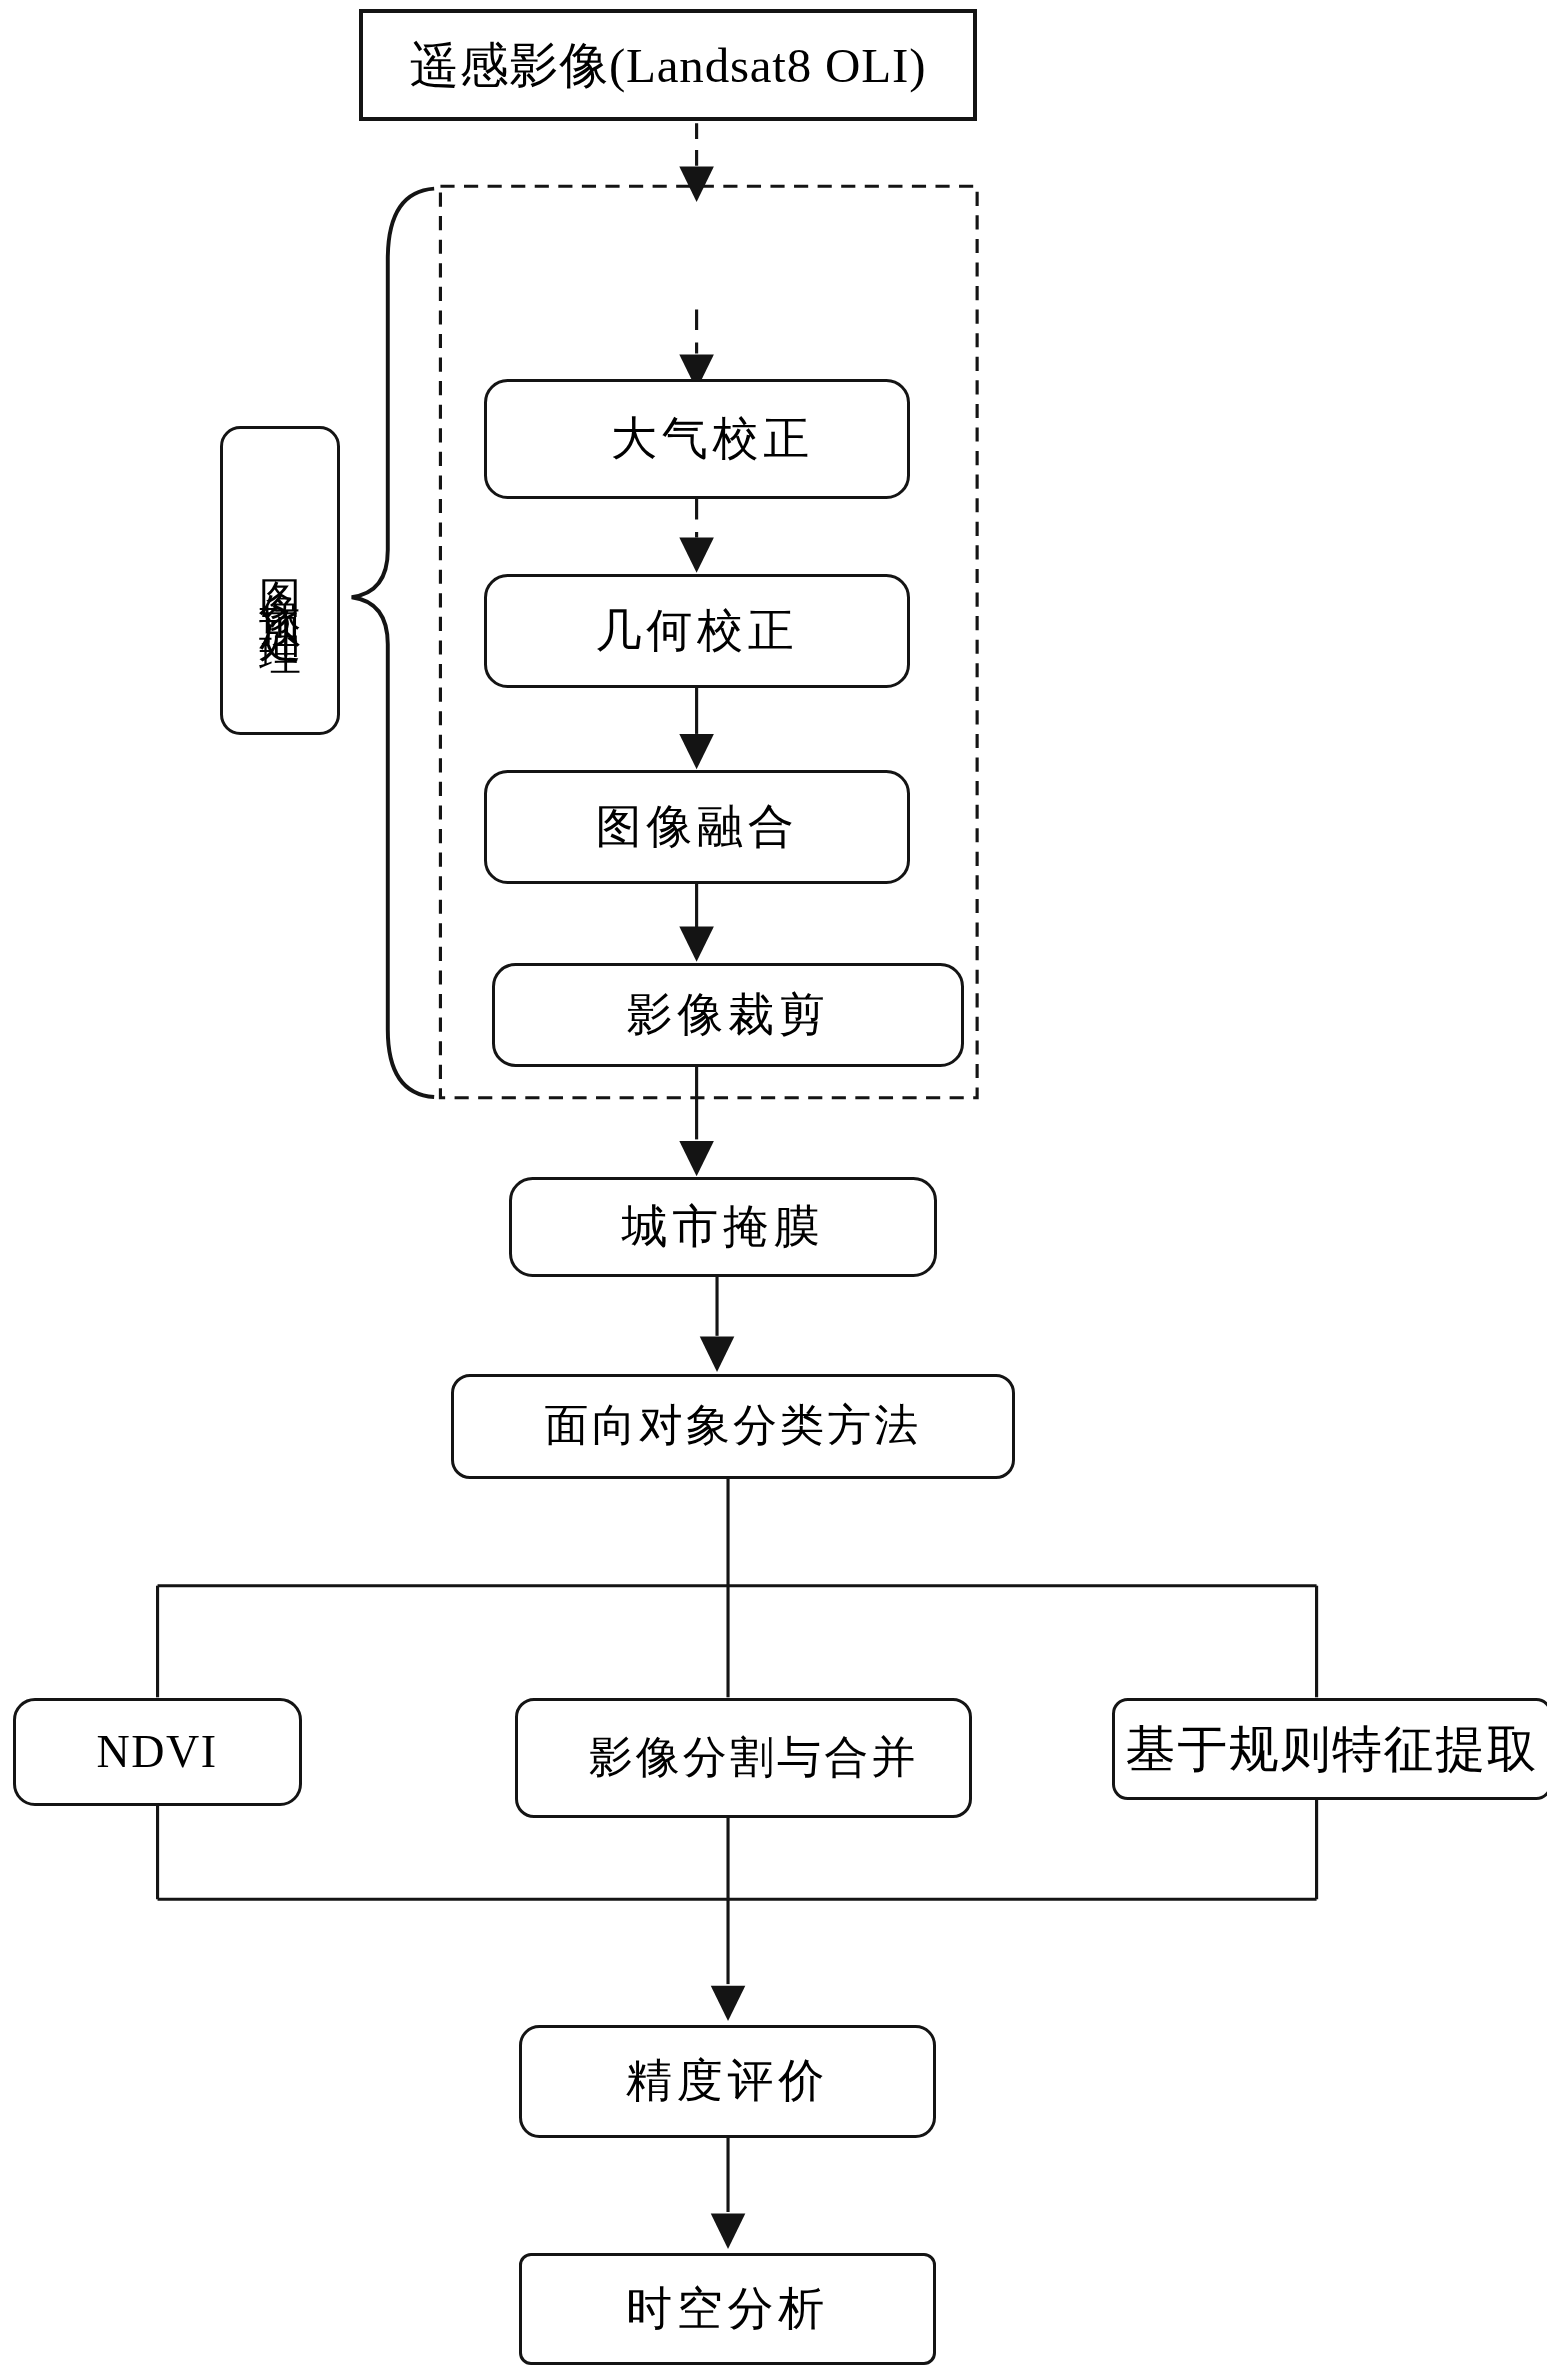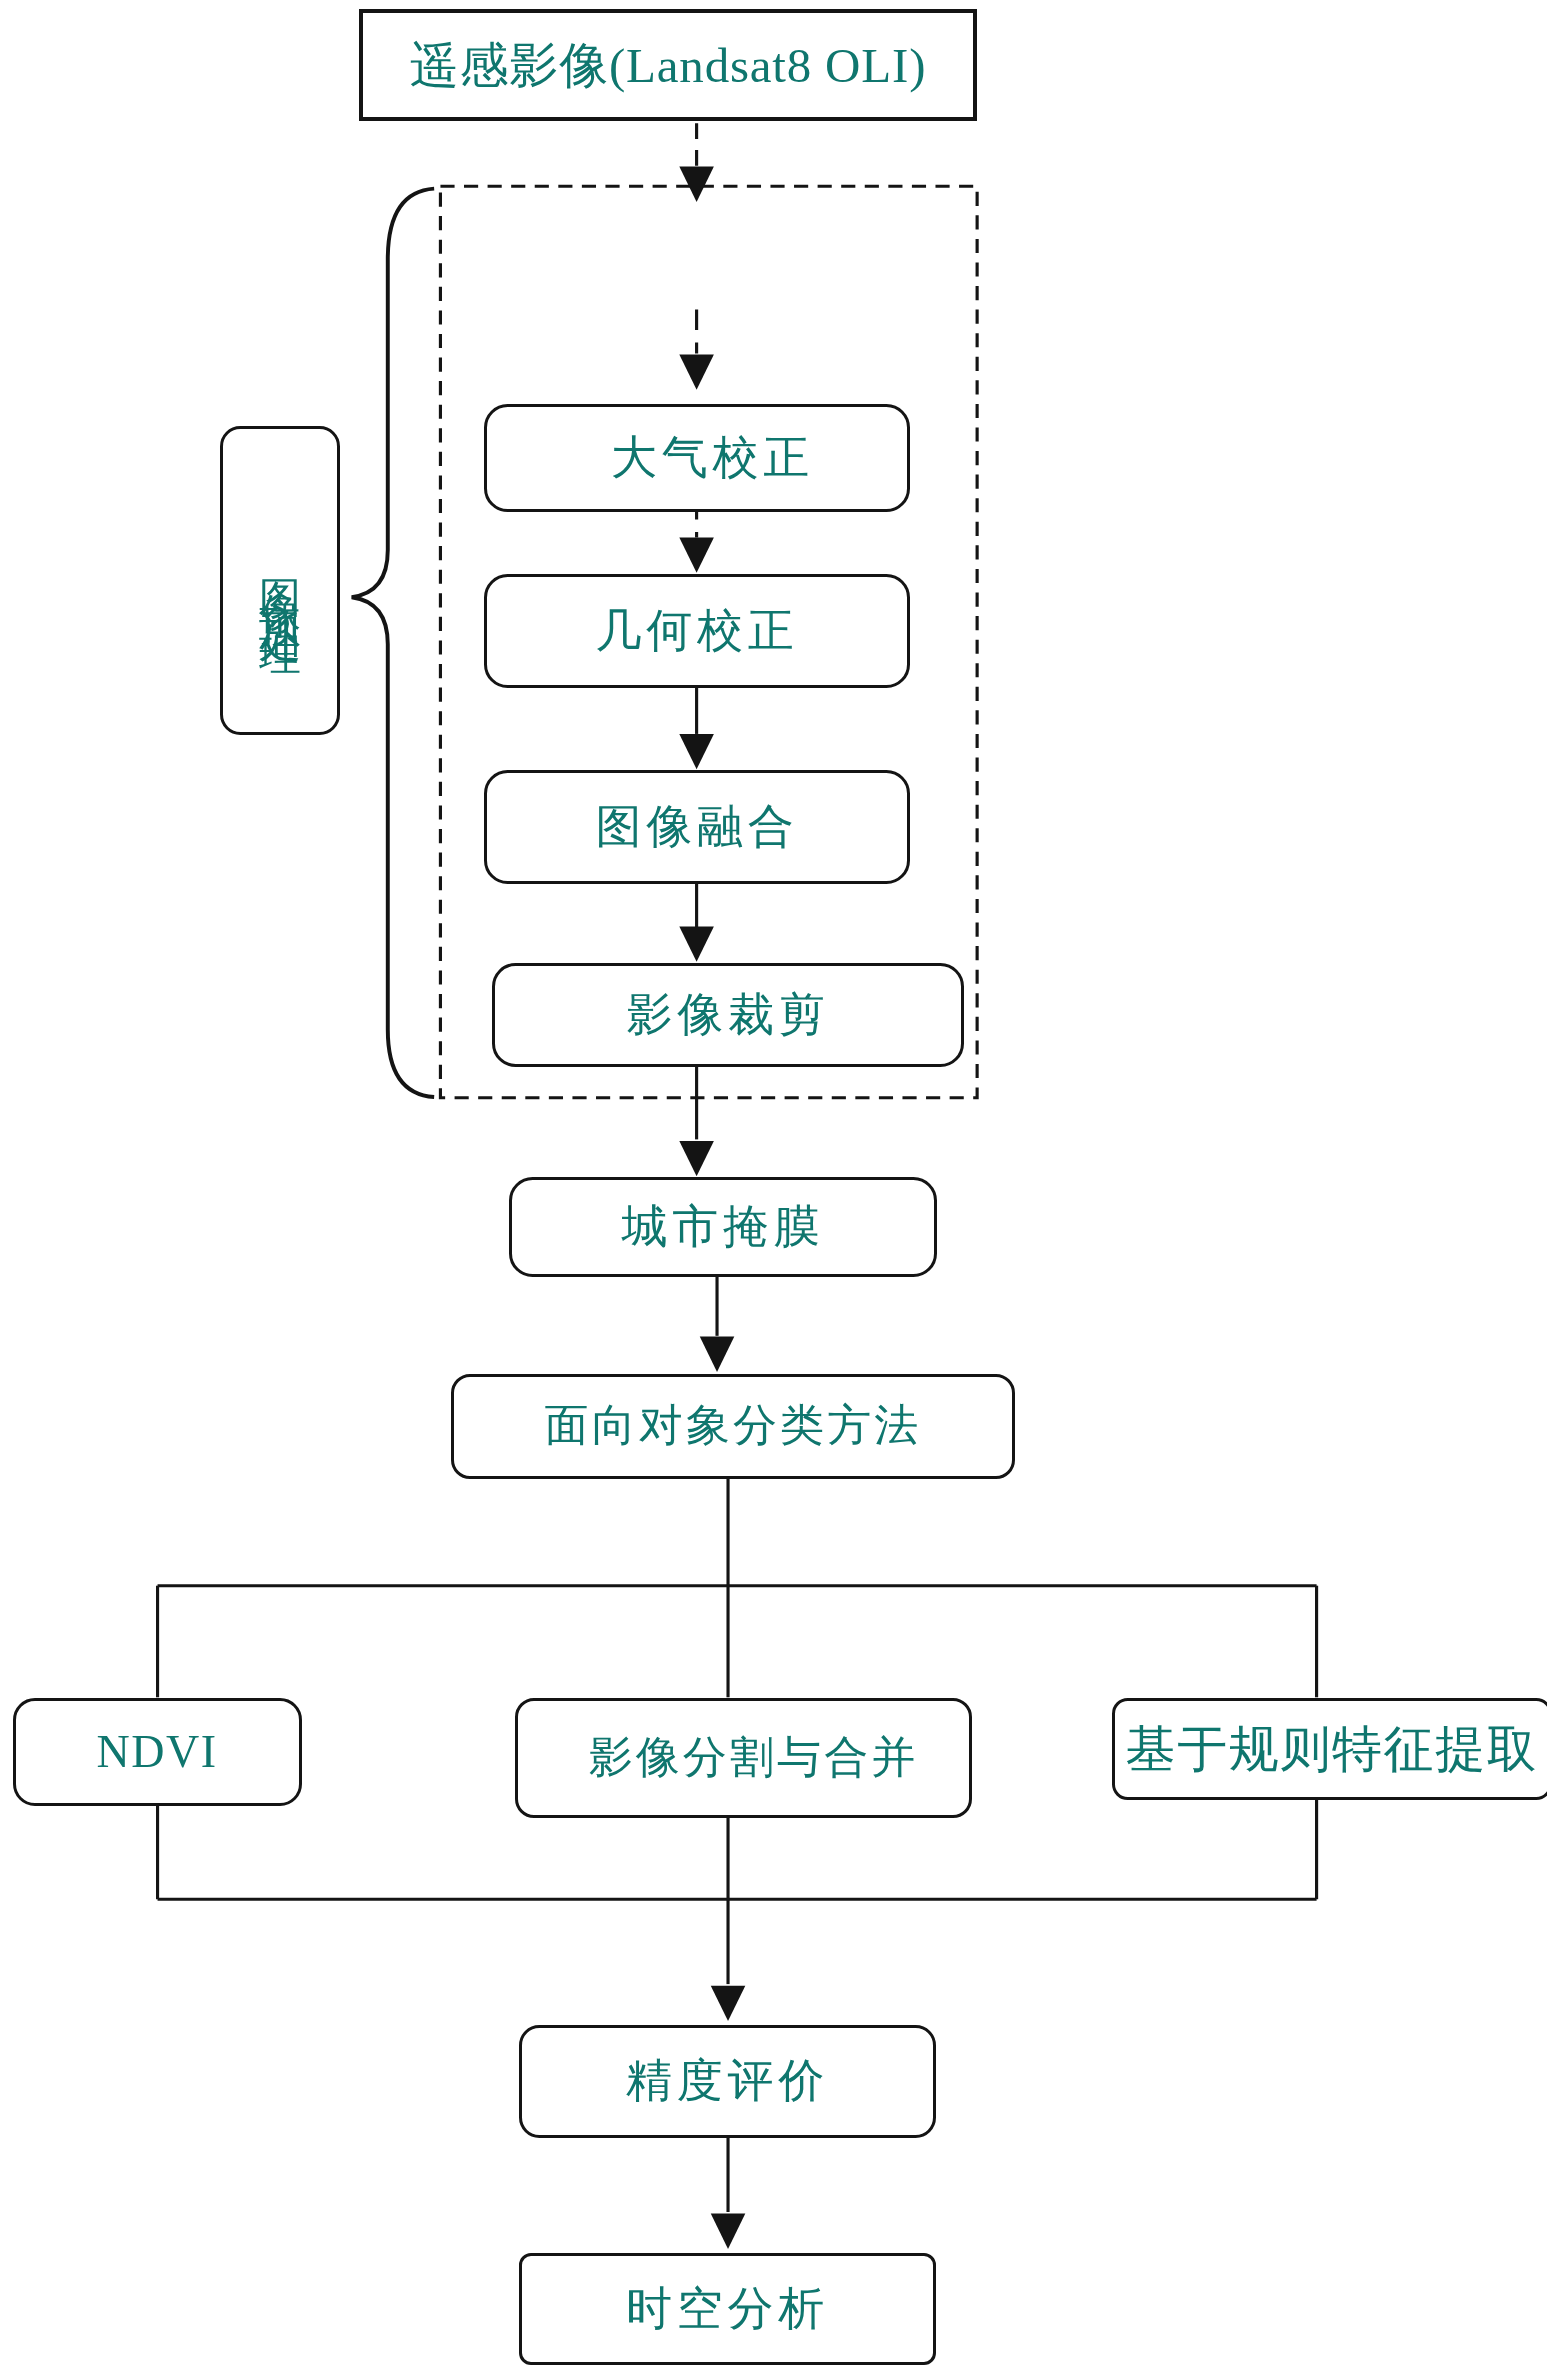--- a/index.html
+++ b/index.html
@@ -11,21 +11,21 @@
     color:#111;
   }
   #wires{position:absolute;left:0;top:0;width:1548px;height:2377px;}
   .box{
     position:absolute;
     box-sizing:border-box;
     border:3.9px solid #141414;
     background:#ffffff;
     display:flex;align-items:center;justify-content:center;
     text-align:center;
-    color:#0f766e;
+    color:#000000;
     line-height:1.05;
   }
   .rounded{border-radius:23.6px;}
   .sharp{border-radius:0;}
   .title-box{font-size:49px;border-width:4.7px;letter-spacing:0.8px;}
   .step-box{font-size:46px;letter-spacing:4.7px;}
   .flow-box{font-size:44px;letter-spacing:3.1px;margin-left:12px;}
   .ndvi-box{font-size:46px;letter-spacing:1.6px;}
   .vlabel{
     font-size:42px;
@@ -92,21 +92,21 @@
 
   <div class="box sharp title-box" style="left:359px;top:9.4px;width:618px;height:112px;">
     <span>遥感影像(Landsat8 OLI)</span>
   </div>
 
   <div class="box rounded vlabel" style="left:220px;top:426px;width:120px;height:309px;">
     <span>图像预处理</span>
   </div>
 
 
-  <div class="box rounded step-box" style="left:484px;top:404px;width:426px;height:108px;padding-left:31px;">
+  <div class="box rounded step-box" style="left:484px;top:379px;width:426px;height:120px;padding-left:31px;">
     <span>大气校正</span>
   </div>
 
   <div class="box rounded step-box" style="left:484px;top:574px;width:426px;height:114px;">
     <span>几何校正</span>
   </div>
 
   <div class="box rounded step-box" style="left:484px;top:770px;width:426px;height:114px;">
     <span>图像融合</span>
   </div>

